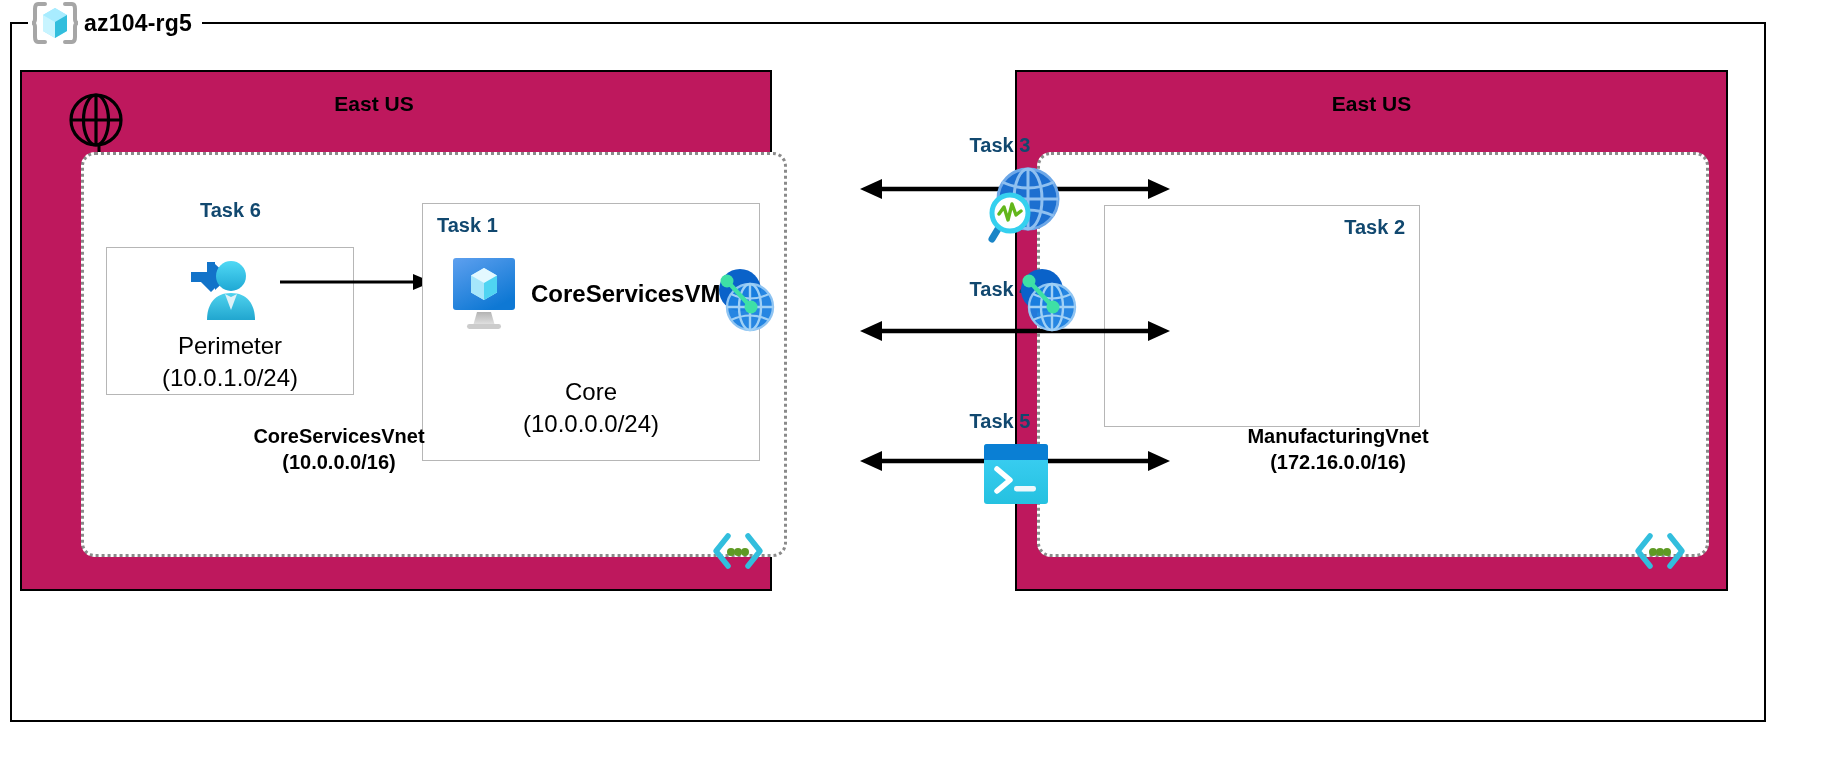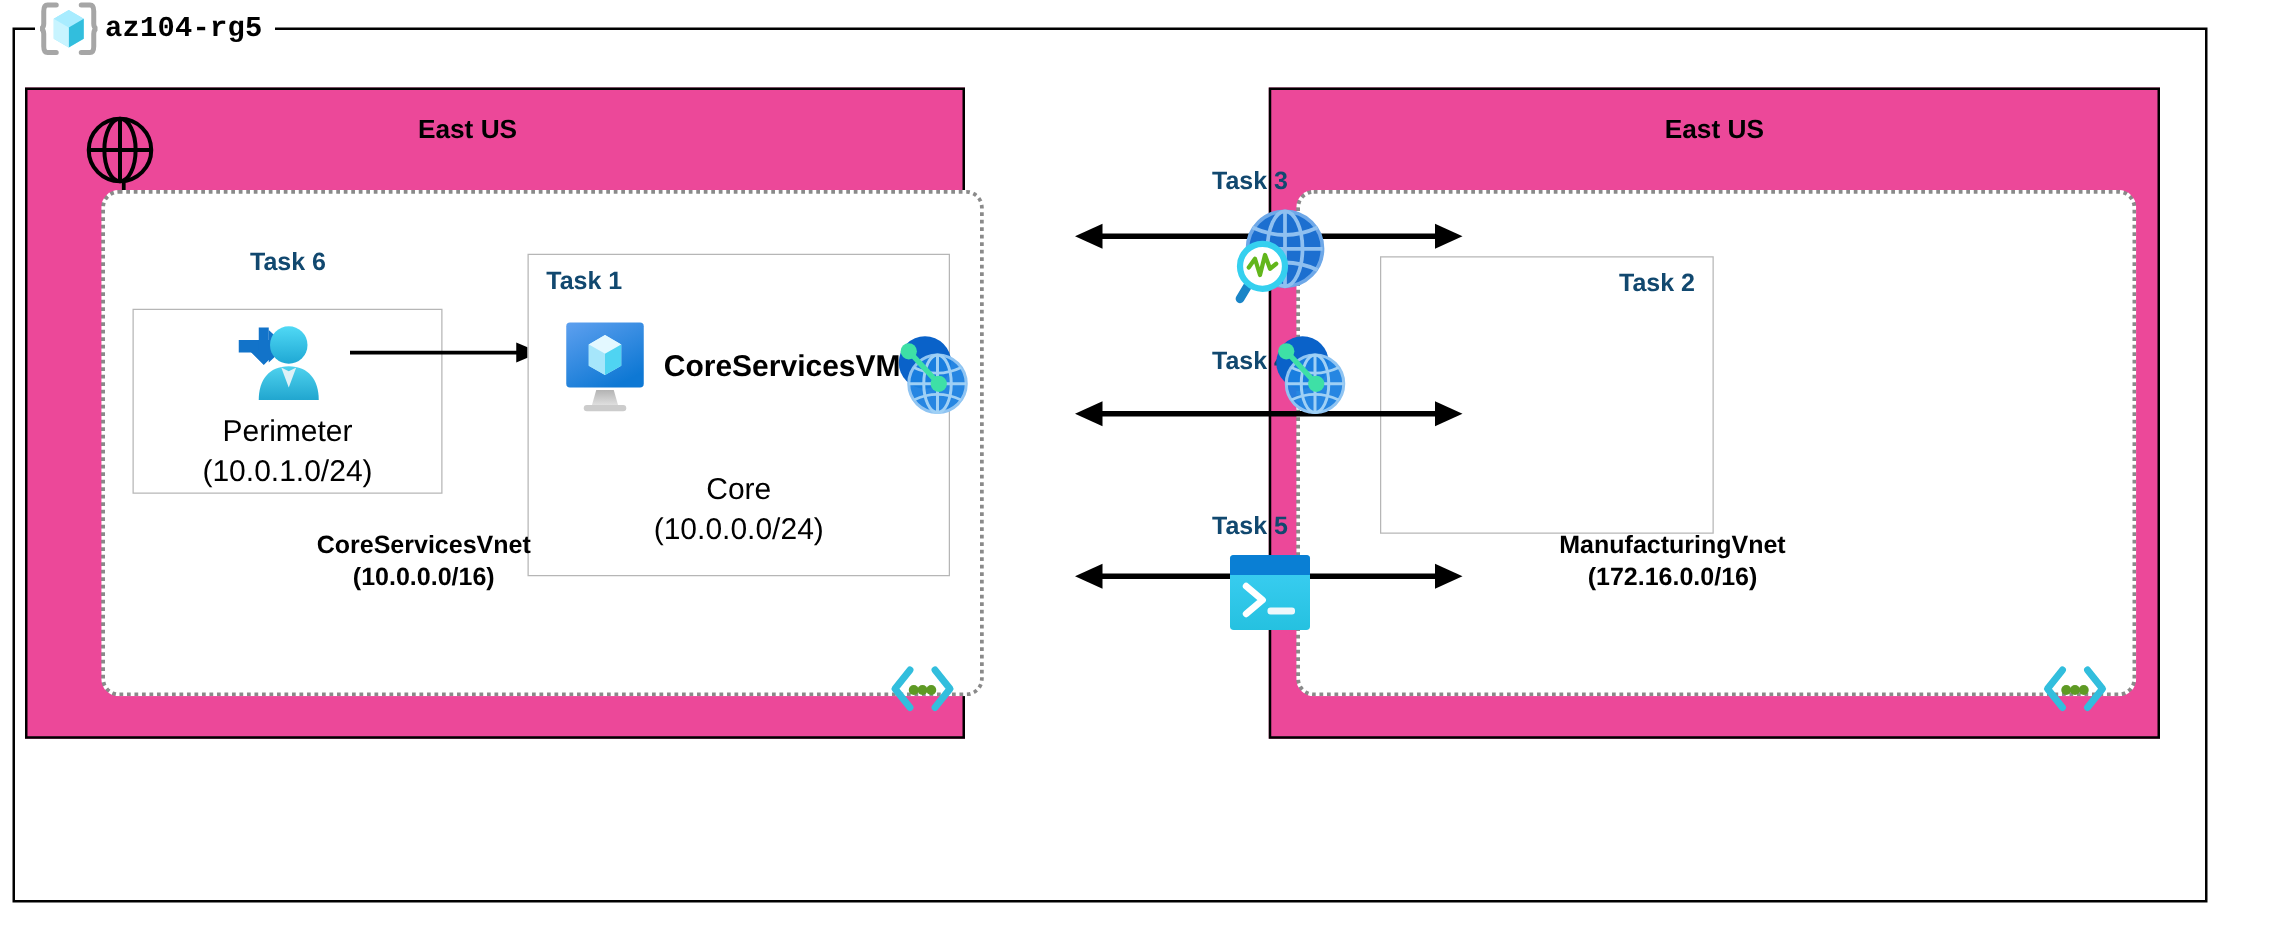--- a/index.html
+++ b/index.html
@@ -15,29 +15,29 @@
   .rg-frame {
     position: absolute; left: 10px; top: 22px;
     width: 1756px; height: 700px;
     border: 2.5px solid #000;
   }
   .rg-header {
     position: absolute; left: 28px; top: 0px;
     height: 46px; display: flex; align-items: center; gap: 6px;
     background: #ffffff; padding: 0 10px 0 4px; z-index: 6;
   }
-  .rg-title { font-size: 23px; font-weight: bold; color:#000; letter-spacing:.2px;font-family:Liberation Mono, monospace; }
+  .rg-title { font-size: 23px; font-weight: bold; color:#000; letter-spacing:.2px; }
 
   
   .rg-icon { position: relative; width: 46px; height: 44px; flex: 0 0 auto; }
   .rg-icon svg { display:block; }
 
   
   .region {
-    position: absolute; background:#ec4899; border:2.5px solid #000;
+    position: absolute; background:#be185d; border:2.5px solid #000;
   }
   #region-left  { left: 20px;   top: 70px; width: 752px;  height: 521px; }
   #region-right { left: 1015px; top: 70px; width: 713px;  height: 521px; }
   .region-title {
     position:absolute; top:20px; width:100%; text-align:center;
     font-size:21px; font-weight:bold; color:#000;
   }
   #region-left .region-title { left: -22px; }
   #region-right .region-title { left: 0px; }
 
@@ -55,21 +55,21 @@
   #vnet-core .vnet-label { top: 268px; padding-right: 190px; }
   #vnet-manu .vnet-label { top: 268px; padding-right: 70px; }
 
   
   .vnet-corner { position:absolute; right: 20px; bottom: -16px; width:52px; height:38px; }
 
   
   .subnet { position:absolute; border:1.5px solid #b6b6b6; background:#fff; }
   #subnet-perimeter { left: 22px; top: 92px; width: 248px; height: 148px; }
   #subnet-core      { left: 338px; top: 48px; width: 338px; height: 258px; }
-  #subnet-manu      { left: 64px; top: 50px; width: 267px; height: 222px; padding-left: 14px; }
+  #subnet-manu      { left: 64px; top: 50px; width: 316px; height: 222px; padding-left: 14px; }
 
   .task-label { position:absolute; font-size:20px; font-weight:bold; color:#11486f; }
 
   .subnet-caption {
     position:absolute; left:0; width:100%; text-align:center;
     font-size:24px; font-weight:normal; color:#000; line-height:1.32;
   }
 
   
   .vm-row { position:absolute; display:flex; align-items:center; gap:14px; }

